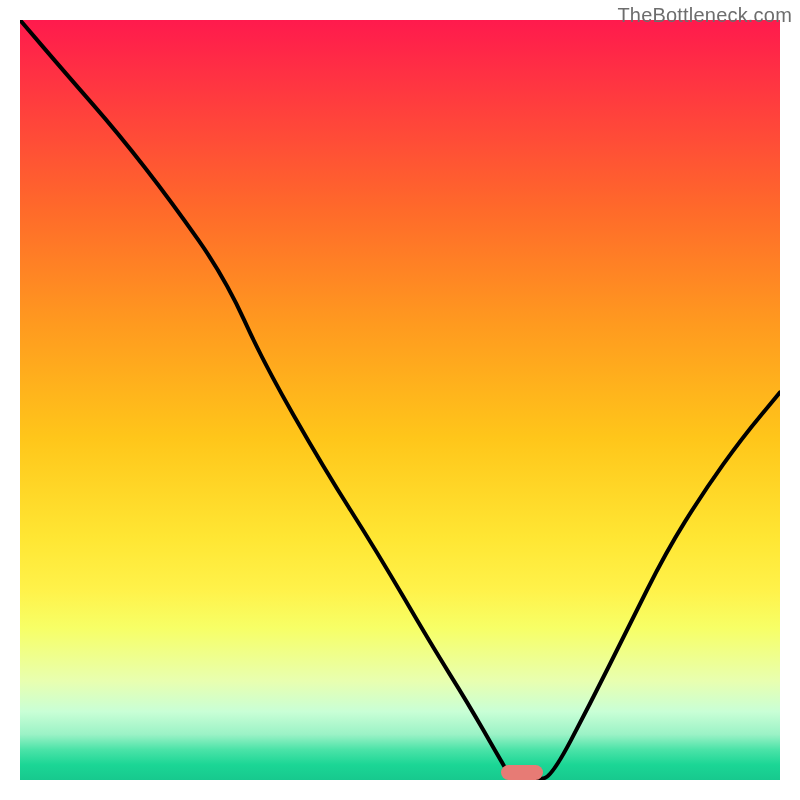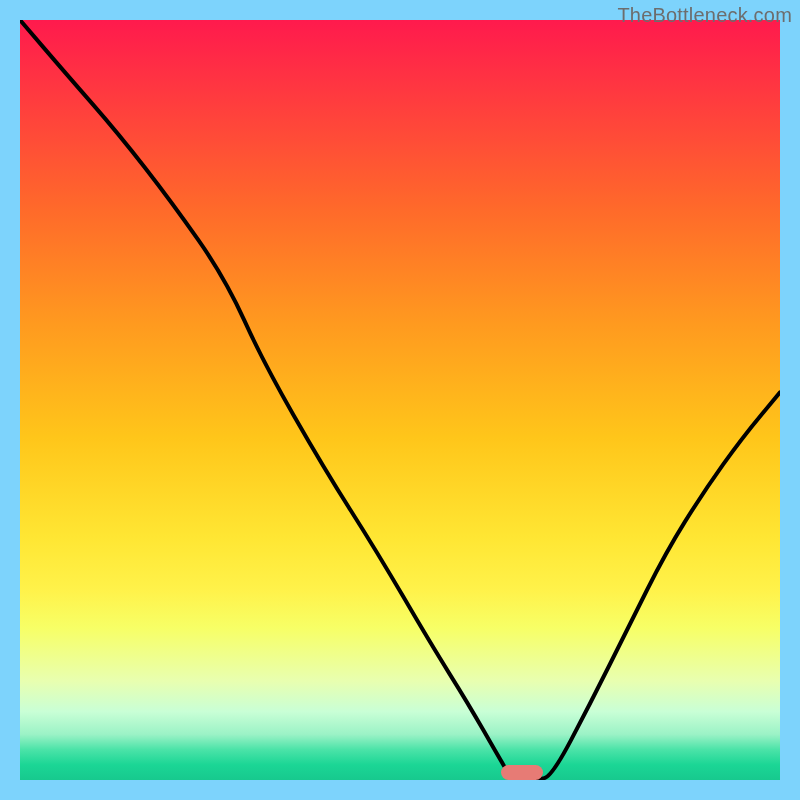--- a/index.html
+++ b/index.html
@@ -9,21 +9,21 @@
     height: 800px;
     background: #000;
     overflow: hidden;
   }
   .frame {
     position: absolute;
     left: 0;
     top: 0;
     width: 800px;
     height: 800px;
-    background: #7dd3fc;
+    background: #ffffff;
   }
   .plot {
     position: absolute;
     left: 20px;
     top: 20px;
     width: 760px;
     height: 760px;
     background: linear-gradient(to bottom,
       #ff1a4d 0%,
       #ff3a3f 10%,

